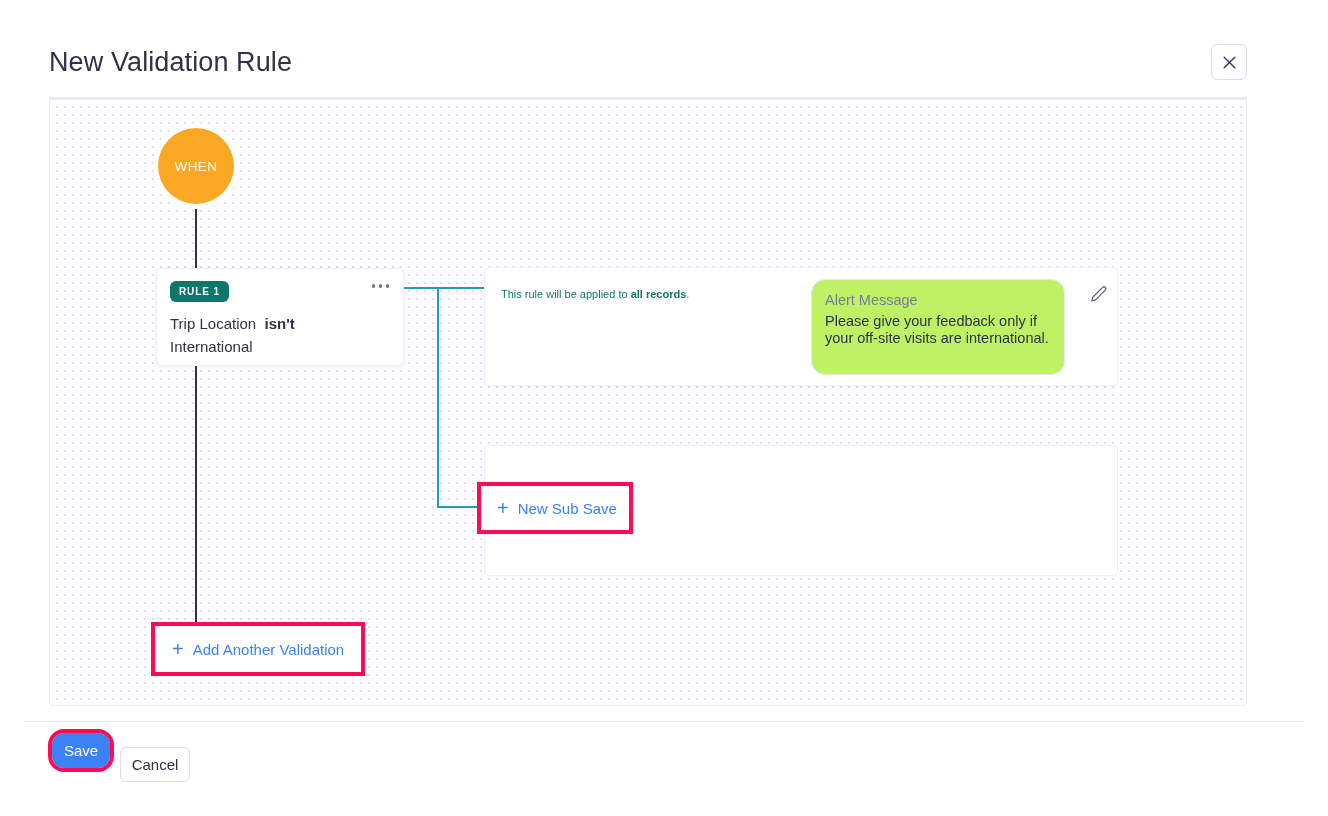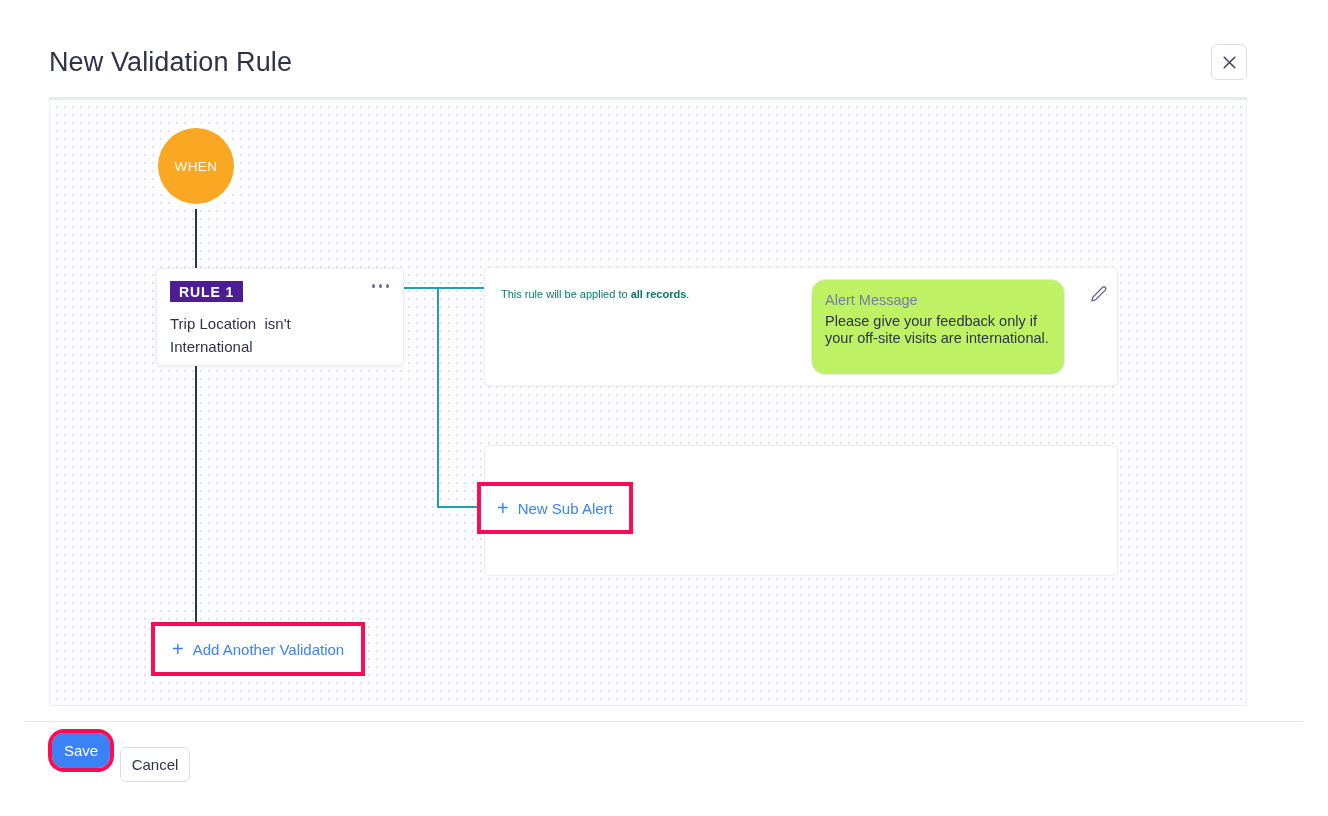--- a/index.html
+++ b/index.html
@@ -93,24 +93,24 @@
     background: #ffffff;
     border: 1px solid #eceef4;
     border-radius: 6px;
     box-shadow: 0 1px 4px rgba(70,70,110,0.09);
   }
   .rule-badge {
     position: absolute;
     left: 13px; top: 12px;
     height: 21px;
     padding: 0 9px;
-    background: #4c1d95;
-    border-radius: 0;
+    background: #0f766e;
+    border-radius: 6px;
     color: #ffffff;
-    font-size: 14px;
+    font-size: 10px;
     font-weight: 700;
     letter-spacing: 0.9px;
     display: flex; align-items: center;
   }
   .rule-dots {
     position: absolute;
     right: 14px; top: 15px;
     display: flex; gap: 3.5px; align-items: center;
     cursor: pointer;
   }
@@ -119,21 +119,21 @@
     background: #6f7394; display: block;
   }
   .rule-text {
     position: absolute;
     left: 13px; top: 43px;
     width: 220px;
     font-size: 15px;
     line-height: 23px;
     color: #2f3249;
   }
-  .rule-text b { font-weight: 400; }
+  .rule-text b { font-weight: 700; }
 
   
   .applied-panel {
     position: absolute;
     left: 434px; top: 167px;
     width: 634px; height: 119px;
     background: #ffffff;
     border: 1px solid #eff0f5;
     border-radius: 5px;
     box-shadow: 0 1px 3px rgba(70,70,110,0.06);
@@ -318,21 +318,21 @@
             <path d="M14.6 3.4 a1.9 1.9 0 0 1 2.7 2.7 L7.5 15.9 l-3.6 0.9 0.9-3.6 Z" fill="none" stroke="#5b608c" stroke-width="1.3" stroke-linejoin="round"></path>
           </svg>
         </span>
       </div>
     </div>
 
     <div class="subrule-box"></div>
 
     <div class="link-btn btn-newsubrule hl-pink">
       <span class="plus">+</span>
-      <span>New Sub Alert</span>
+      <span>New Sub Save</span>
     </div>
 
     <div class="link-btn btn-addvalidation hl-pink">
       <span class="plus">+</span>
       <span>Add Another Validation</span>
     </div>
 
   </div>
 
   <div class="footer-rule"></div>

